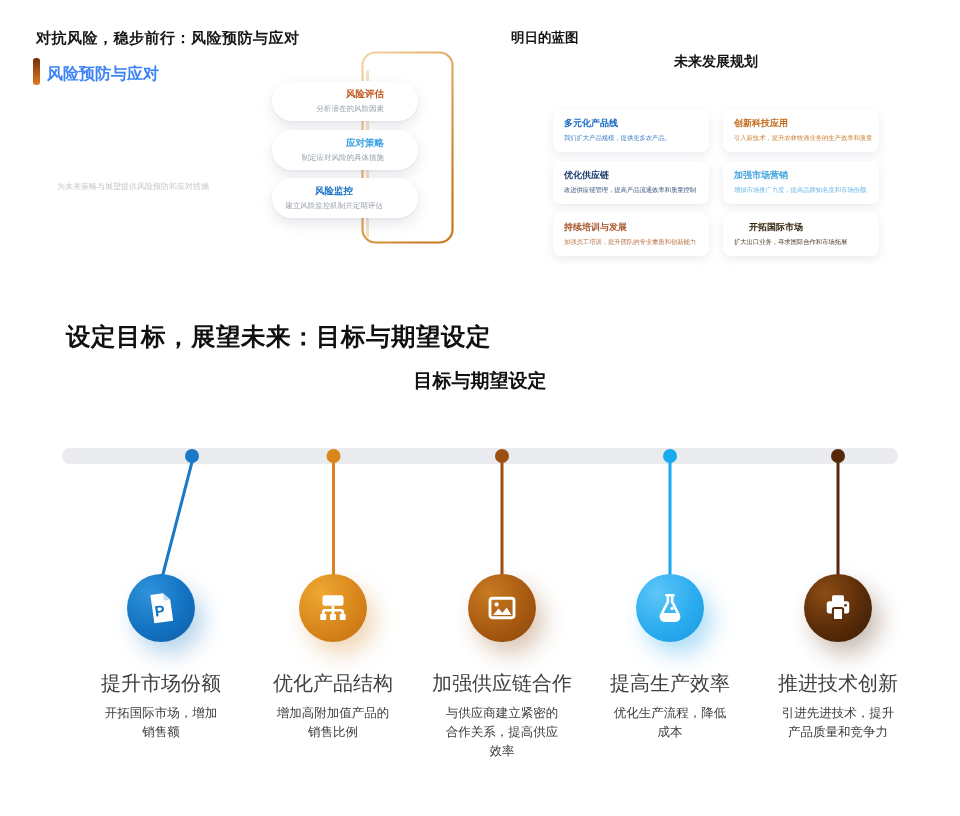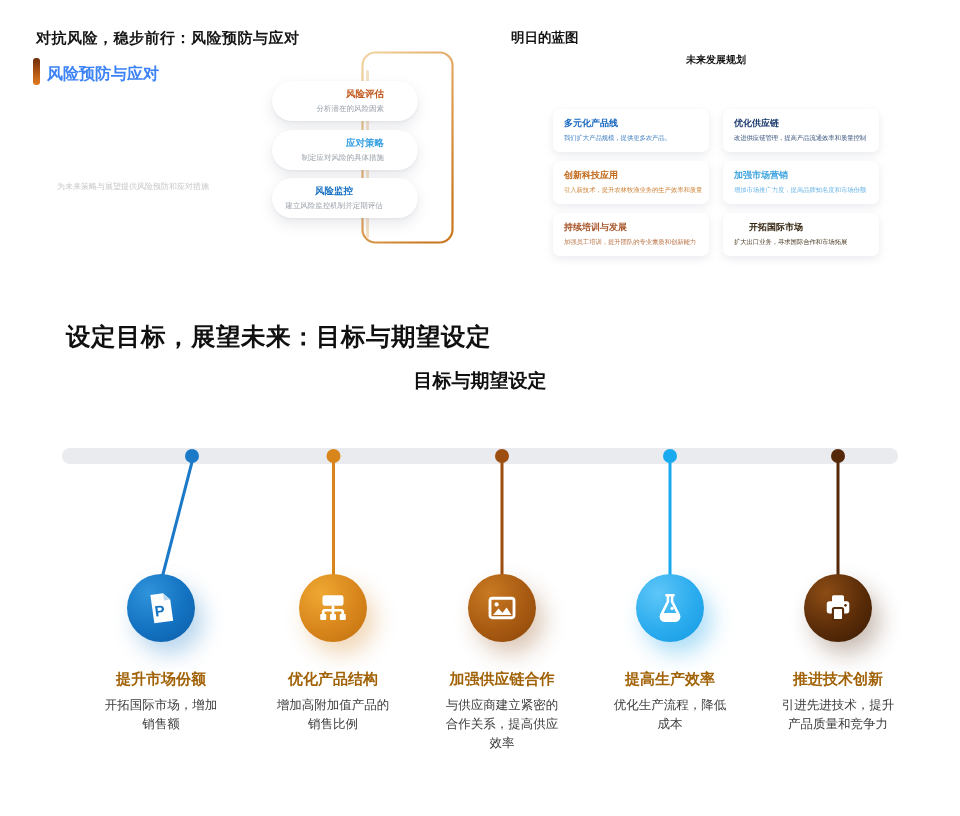--- a/index.html
+++ b/index.html
@@ -15,21 +15,21 @@
   .s1-note{left:57px;top:181px;font-size:8px;color:#c7c7c7;}
   .s1-vline{left:366px;top:70px;width:3px;height:168px;background:#f4e0c6;border-radius:2px;}
   .pill{left:272px;width:146px;height:40px;background:#fff;border-radius:20px;box-sizing:border-box;
         box-shadow:0 6px 14px rgba(140,145,165,.20),0 1px 3px rgba(0,0,0,.05);
         text-align:right;padding:7px 34px 0 12px;}
   .pill .t{font-size:9.5px;font-weight:700;}
   .pill .d{font-size:7.5px;color:#9aa2ab;margin-top:3px;}
 
   
   .s2-title{left:511px;top:29px;font-size:13.5px;font-weight:700;color:#141414;}
-  .s2-heading{left:553px;top:53px;width:326px;text-align:center;font-size:10px;font-weight:700;color:#141414;}
+  .s2-heading{left:553px;top:53px;width:326px;text-align:center;font-size:14px;font-weight:700;color:#141414;}
   .s2-grid{left:553px;top:109px;width:326px;display:grid;grid-template-columns:156px 156px;
            column-gap:14px;row-gap:9px;}
   .card{background:#fff;border-radius:7px;box-shadow:0 3px 8px rgba(140,145,165,.18);
         box-sizing:border-box;padding:8px 11px 9px 11px;min-height:38px;}
   .card .t{font-size:9px;font-weight:700;}
   .card .d{font-size:6.4px;margin-top:4px;white-space:nowrap;letter-spacing:-.1px;}
 
   
   .s3-title{left:66px;top:320px;font-size:24.5px;font-weight:700;color:#101010;letter-spacing:.5px;}
   .s3-heading{left:0;top:368px;width:960px;text-align:center;font-size:19px;font-weight:700;color:#101010;}
@@ -41,21 +41,21 @@
               box-shadow:8px 12px 22px rgba(18,115,196,.30);}
   .m2 .bubble{background:radial-gradient(circle at 32% 28%,#efa832 0%,#d8861c 55%,#c06d0c 100%);
               box-shadow:8px 12px 22px rgba(204,122,18,.30);}
   .m3 .bubble{background:radial-gradient(circle at 32% 28%,#c97a22 0%,#a85a12 55%,#8a4508 100%);
               box-shadow:8px 12px 22px rgba(138,74,16,.30);}
   .m4 .bubble{background:radial-gradient(circle at 32% 28%,#5ec6f8 0%,#2bacee 55%,#1598e2 100%);
               box-shadow:8px 12px 22px rgba(42,167,234,.38);}
   .m5 .bubble{background:radial-gradient(circle at 32% 28%,#8c4c15 0%,#5a2c08 55%,#371a03 100%);
               box-shadow:8px 12px 22px rgba(79,38,6,.30);}
   .ms-label{position:absolute;top:670px;width:170px;text-align:center;}
-  .ms-label .t{font-size:15px;font-weight:700;color:#a16207;}
+  .ms-label .t{font-size:20px;font-weight:400;color:#404040;}
   .ms-label .d{font-size:12.5px;color:#3b3b3b;line-height:1.5;width:122px;margin:7px auto 0 auto;}
 </style>
 </head>
 <body>
 
 <div class="page">
 
   <section>
     <div class="abs s1-title">对抗风险，稳步前行：风险预防与应对</div>
     <div class="abs s1-bar"></div>
@@ -90,26 +90,26 @@
 
   <section>
     <div class="abs s2-title">明日的蓝图</div>
     <div class="abs s2-heading">未来发展规划</div>
     <div class="abs s2-grid">
       <div class="card">
         <div class="t" style="color: rgb(21, 102, 192);">多元化产品线</div>
         <div class="d" style="color: rgb(63, 127, 194);">我们扩大产品规模，提供更多农产品。</div>
       </div>
       <div class="card">
+        <div class="t" style="color: rgb(194, 105, 26);">创新科技应用</div>
+        <div class="d" style="color: rgb(205, 132, 57);">引入新技术，提升农林牧渔业务的生产效率和质量</div>
+      </div>
+      <div class="card">
         <div class="t" style="color: rgb(29, 60, 110);">优化供应链</div>
         <div class="d" style="color: rgb(58, 85, 126);">改进供应链管理，提高产品流通效率和质量控制</div>
-      </div>
-      <div class="card">
-        <div class="t" style="color: rgb(194, 105, 26);">创新科技应用</div>
-        <div class="d" style="color: rgb(205, 132, 57);">引入新技术，提升农林牧渔业务的生产效率和质量</div>
       </div>
       <div class="card">
         <div class="t" style="color: rgb(65, 165, 224);">加强市场营销</div>
         <div class="d" style="color: rgb(106, 181, 230);">增加市场推广力度，提高品牌知名度和市场份额</div>
       </div>
       <div class="card">
         <div class="t" style="color: rgb(168, 85, 42);">持续培训与发展</div>
         <div class="d" style="color: rgb(185, 115, 70);">加强员工培训，提升团队的专业素质和创新能力</div>
       </div>
       <div class="card">

